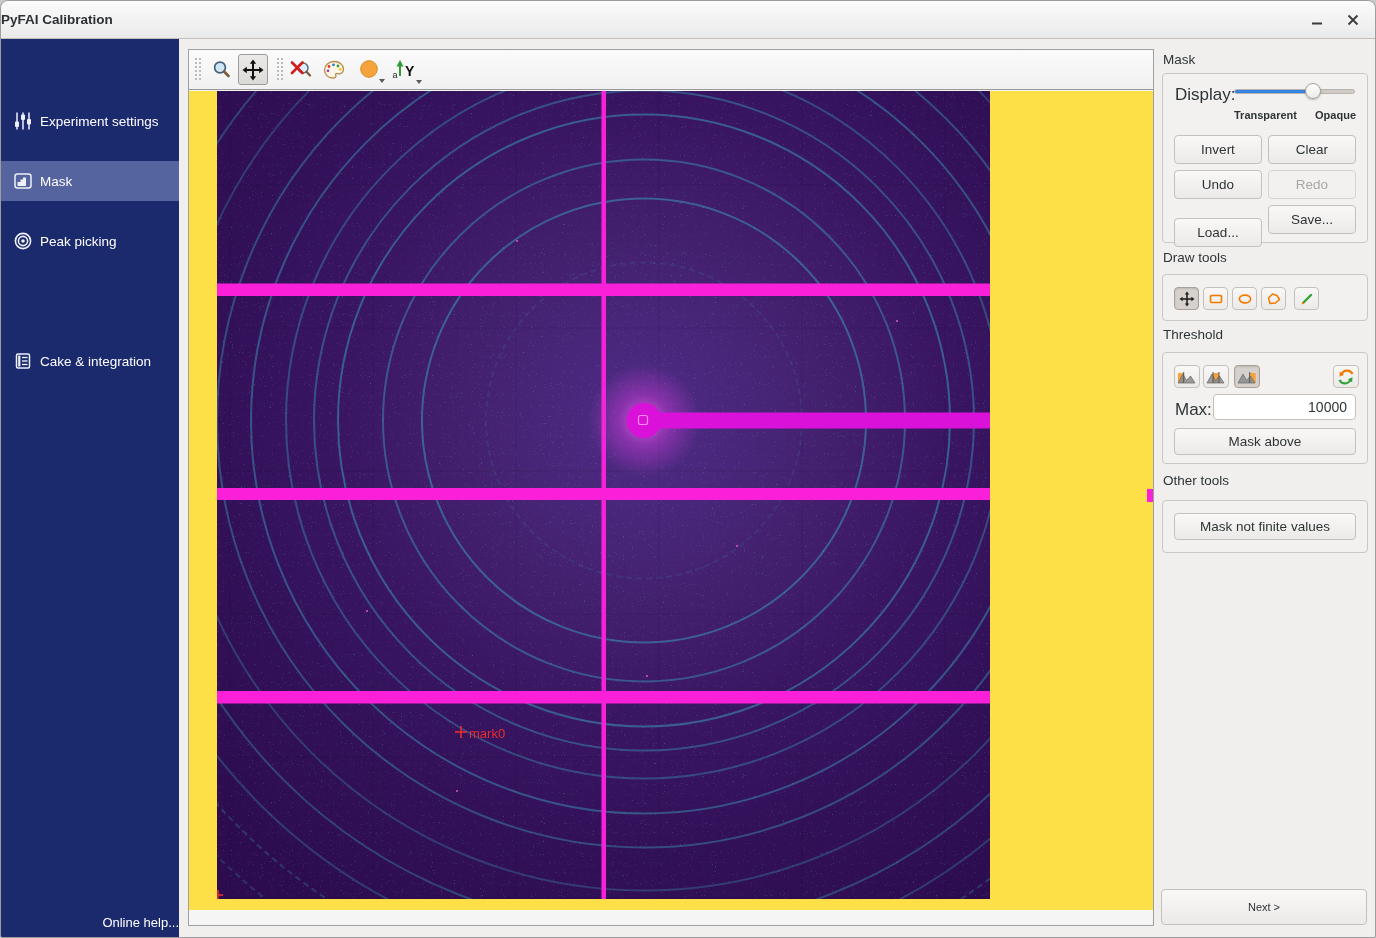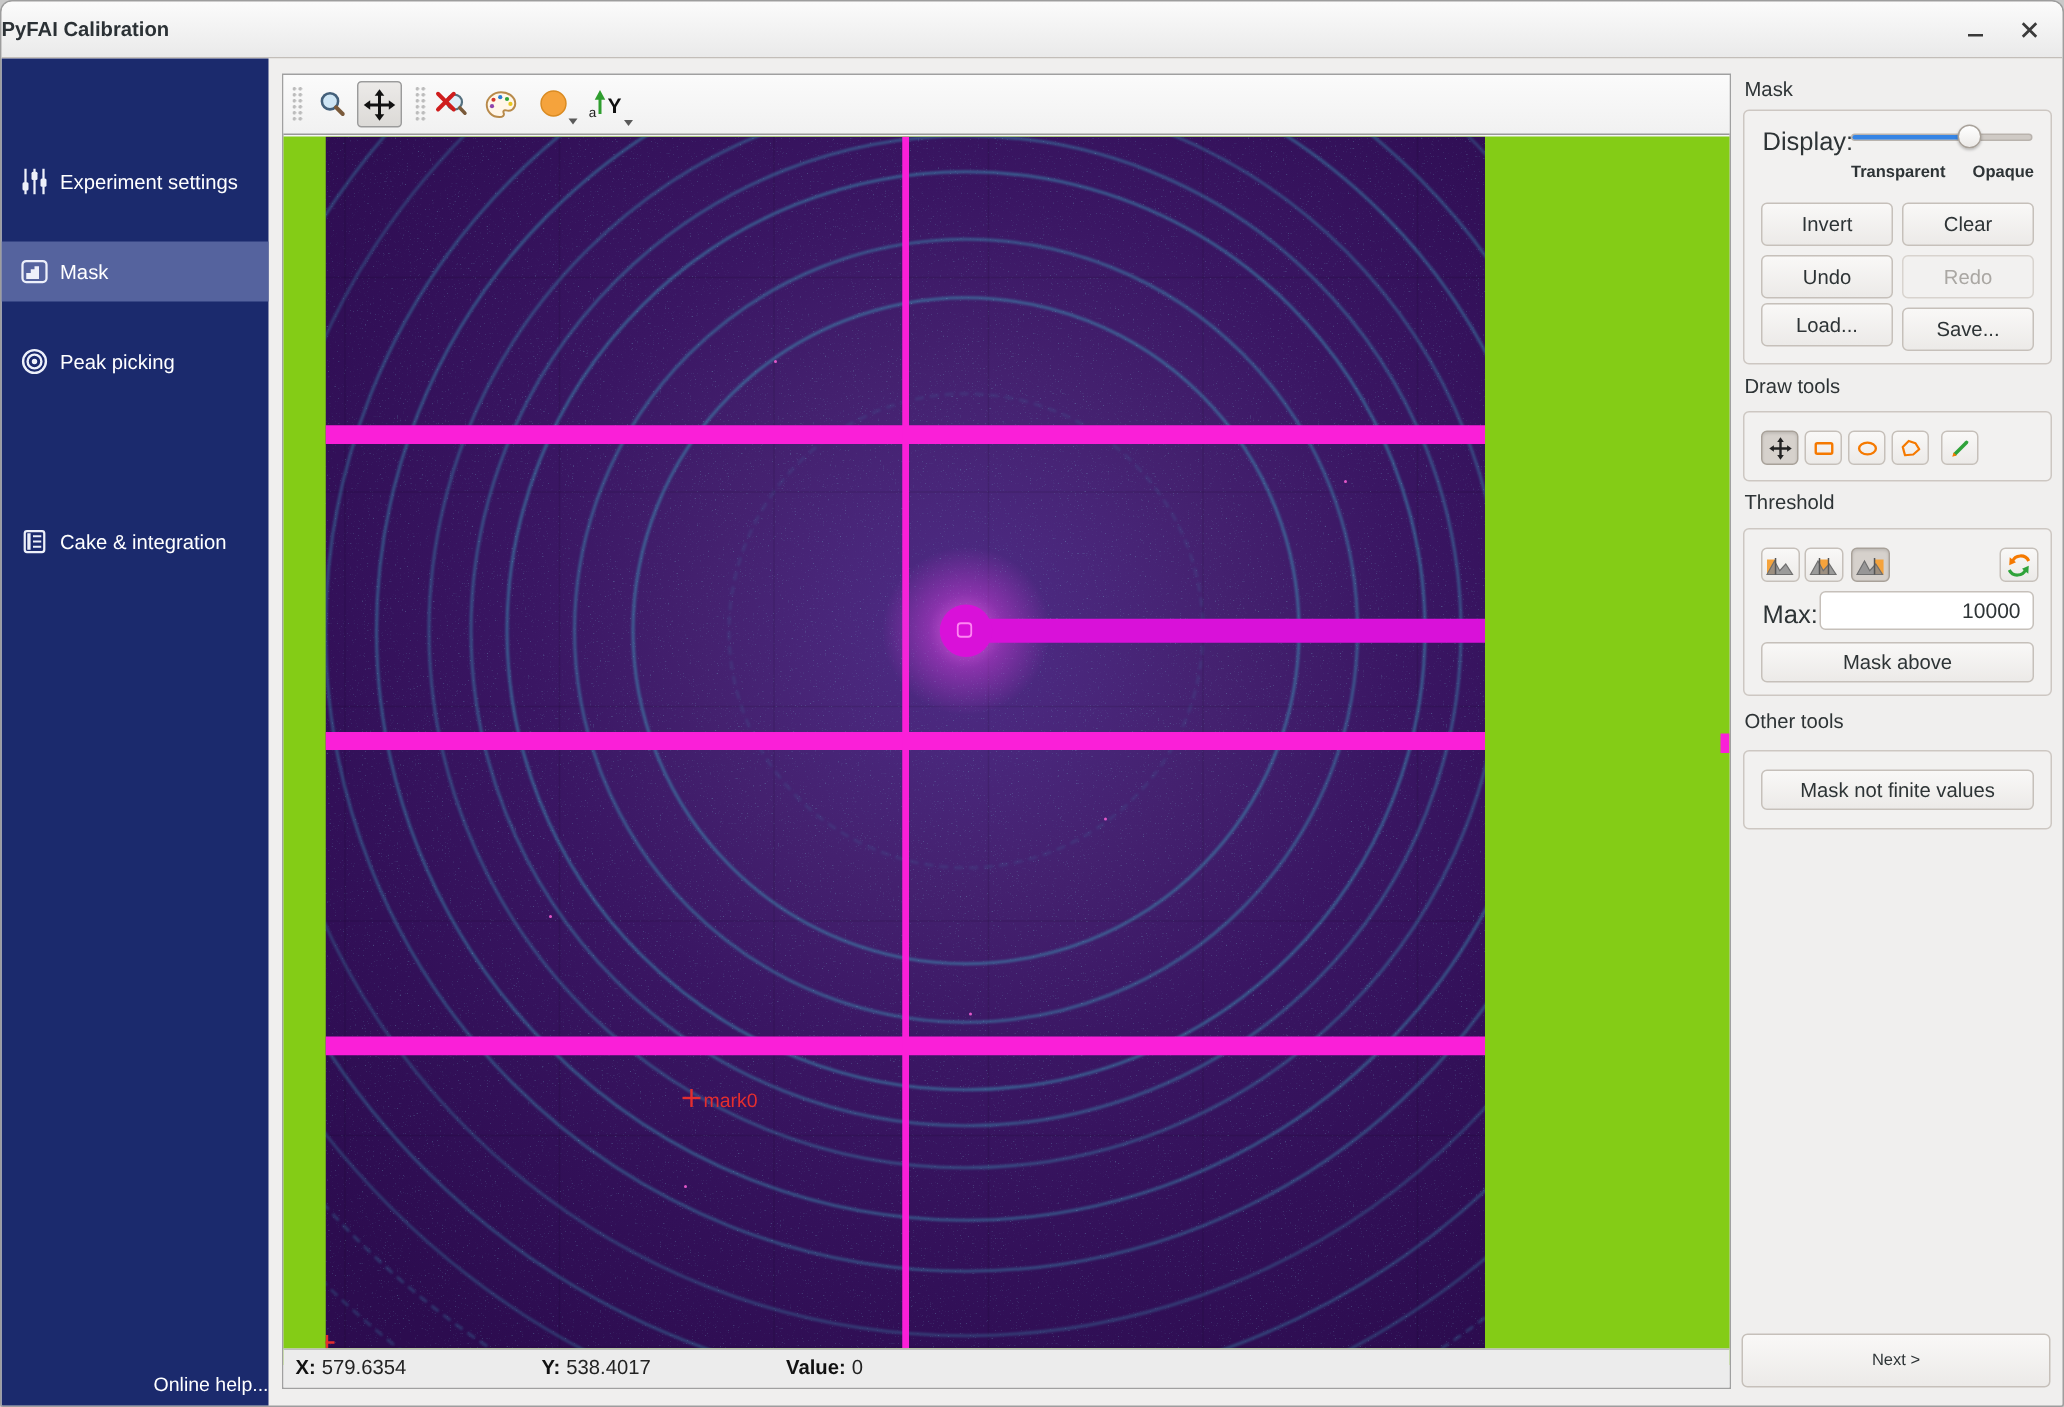--- a/index.html
+++ b/index.html
@@ -29,21 +29,21 @@
   
   .plot{position:absolute;left:187px;top:48px;width:966px;height:877px;border:1px solid #a0a0a0;background:#f5f5f5;}
   .ptoolbar{position:absolute;left:0;top:0;width:964px;height:40px;
     background:linear-gradient(#fbfbfb,#f1f1f1);border-bottom:1px solid #989898;}
   .grip{position:absolute;top:8px;width:7px;height:24px;
     background-image:radial-gradient(circle at 1.2px 1.2px,#bcbcbc 1.1px,transparent 1.3px);
     background-size:4px 4px;cursor:grab;}
   .tbtn{position:absolute;top:4px;width:30px;height:31px;display:flex;align-items:center;justify-content:center;cursor:pointer;border-radius:3px;}
   .tbtn.checked{border:1px solid #9b9b9b;background:linear-gradient(#eceae8,#dcdad7);}
   .dd{position:absolute;width:0;height:0;border-left:3.5px solid transparent;border-right:3.5px solid transparent;border-top:4px solid #5a5a5a;}
-  .pcanvas{position:absolute;left:0;top:41px;width:964px;height:819px;background:#84cc16;overflow:hidden;cursor:crosshair;}
+  .pcanvas{position:absolute;left:0;top:41px;width:964px;height:819px;background:#fde047;overflow:hidden;cursor:crosshair;}
   #diff-svg{position:absolute;left:28px;top:0;}
   .edge-notch{position:absolute;left:958px;top:398px;width:6px;height:13px;}
   .pstatus{position:absolute;left:0;bottom:0;width:964px;height:26px;background:#ececec;border-top:1px solid #bdbdbd;font-size:13.5px;}
   .pstatus .stat{position:absolute;top:4px;white-space:nowrap;}
   .pstatus .lblb{font-weight:bold;color:#111;}
   .pstatus .val{color:#222;margin-left:4px;}
   
   .sect-title{position:absolute;left:1162px;font-size:13.5px;color:#2e3436;}
   .gbox{position:absolute;left:1161px;width:206px;border:1px solid #cdc7c2;border-radius:4px;background:#f2f1f0;}
   .abtn{position:absolute;border:1px solid #c6c0ba;border-radius:4px;
@@ -277,45 +277,40 @@
             <line x1="238" y1="641" x2="250" y2="641" stroke="#e62e2e" stroke-width="1.6"></line>
             <line x1="244" y1="635" x2="244" y2="647" stroke="#e62e2e" stroke-width="1.6"></line>
             <text x="252" y="647" fill="#e62e2e" font-size="13px">mark0</text>
             <line x1="-4" y1="804" x2="6" y2="804" stroke="#e62e2e" stroke-width="1.6"></line>
             <line x1="1" y1="799" x2="1" y2="808" stroke="#e62e2e" stroke-width="1.6"></line>
           </g>
       </svg>
       <div class="edge-notch" style="background: rgb(250, 31, 216);"></div>
     </div>
 
-    <div class="pstatus">
-      <span class="stat" style="left:8px"><span class="lblb">X:</span><span class="val">579.6354</span></span>
-      <span class="stat" style="left:172px"><span class="lblb">Y:</span><span class="val">538.4017</span></span>
-      <span class="stat" style="left:335px"><span class="lblb">Value:</span><span class="val">0</span></span>
-    </div>
   </div>
 
   <div class="sect-title" style="top:51px">Mask</div>
   <div class="gbox" style="top:72px;height:170px">
     <span class="lbl" style="position:absolute;left:12px;top:11px">Display:</span>
     <div class="slider" style="left:71px;top:9px">
       <div class="track">
           <div class="fill" id="slider-fill" style="width: 78.54px; background: rgb(53, 132, 228);"></div>
         </div>
       <div class="handle" id="slider-handle" style="left: 70.54px;"></div>
     </div>
     <div class="tickrow">
       <span>Transparent</span>
       <span>Opaque</span>
     </div>
     <button class="abtn" style="left:11px;top:61px;width:88px;height:29px">Invert</button>
     <button class="abtn" style="left:105px;top:61px;width:88px;height:29px">Clear</button>
     <button class="abtn" style="left:11px;top:96px;width:88px;height:29px">Undo</button>
     <button class="abtn disabled" style="left:105px;top:96px;width:88px;height:29px">Redo</button>
-    <button class="abtn" style="left:11px;top:128px;width:88px;height:29px">Load...</button>
+    <button class="abtn" style="left:11px;top:144px;width:88px;height:29px">Load...</button>
     <button class="abtn" style="left:105px;top:131px;width:88px;height:29px">Save...</button>
   </div>
 
   <div class="sect-title" style="top:249px">Draw tools</div>
   <div class="gbox" style="top:273px;height:47px">
     <div class="sqbtn toggled" style="left:11px">
       <svg width="16" height="16">
         <g stroke="#222" stroke-width="1.6">
             <line x1="8" y1="3" x2="8" y2="13"></line>
             <line x1="3" y1="8" x2="13" y2="8"></line>

